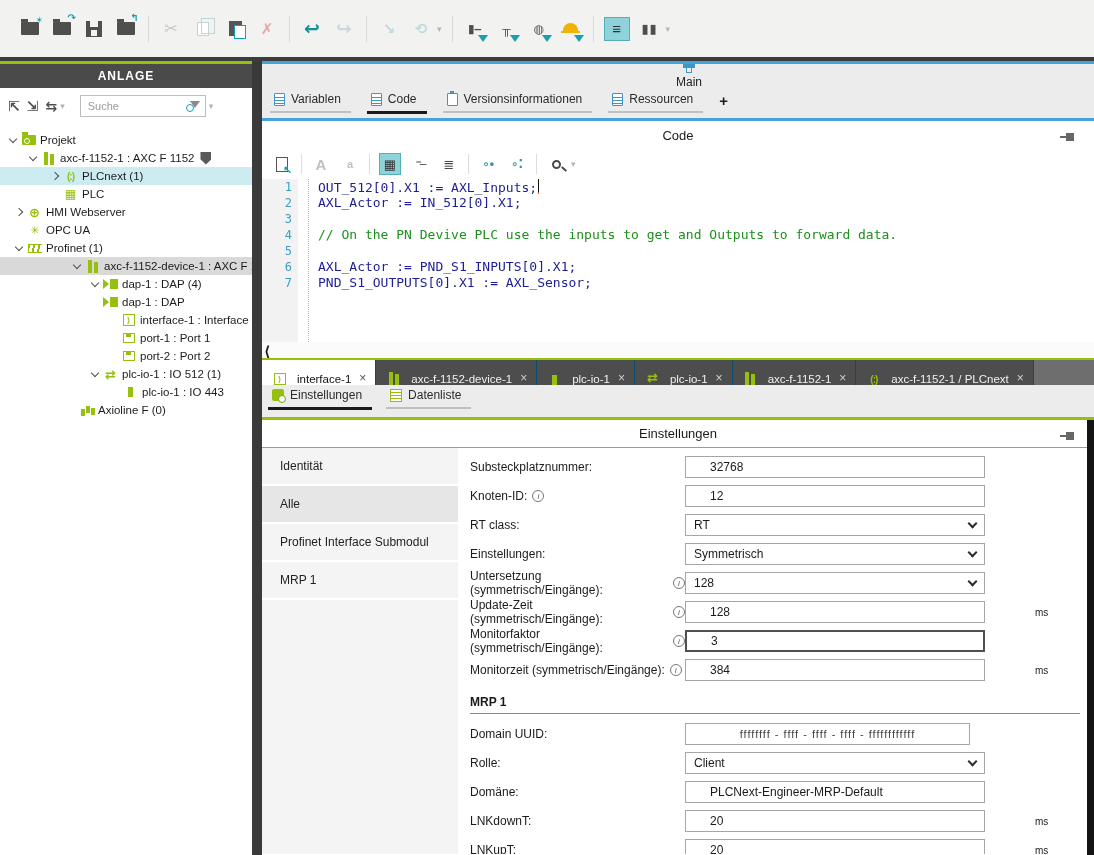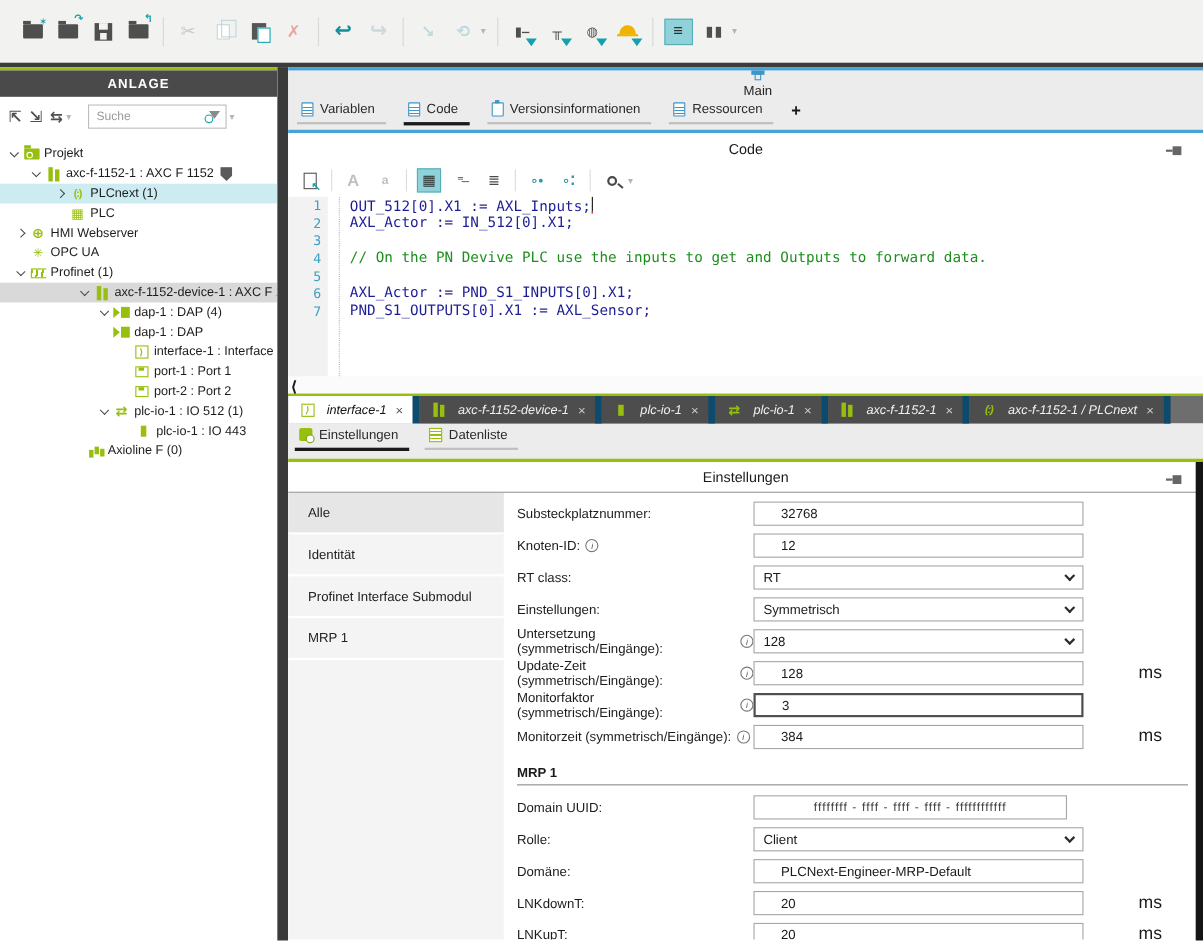--- a/index.html
+++ b/index.html
@@ -154,22 +154,22 @@
   .cl { height:16px; color:#1d1d96; white-space:pre; }
   .cl.comment { color:#1e8f1e; }
   .cl.has-cursor::after { content:""; display:inline-block; width:1px; height:13px; background:#111;
                           vertical-align:-2px; margin-left:1px; border-bottom:2px solid #e04a3f; }
   .hscroll { height:18px; background:#fbfbfb; display:flex; align-items:center; }
   .back-chev { font-size:14px; font-weight:bold; color:#1a1a1a; padding-left:2px; }
 
   
   #bottom { left:262px; top:358px; width:832px; height:497px; background:#fff; }
   .btabs { height:27px; background:#6e6e6e; border-top:2px solid #97bf0d; display:flex; }
-  .btab { display:flex; align-items:center; gap:6px; padding:0 9px; font-size:11.5px;
-          background:#4d4d4d; color:#f0f0f0; border-right:6px solid #0c4a6e; white-space:nowrap;font-style:italic; }
+  .btab { display:flex; align-items:flex-end; gap:6px; padding:0 9px; font-size:11.5px;
+          background:#4d4d4d; color:#f0f0f0; border-right:1px solid #0c4a6e; white-space:nowrap; }
   .btab .x { color:#cfcfcf; font-size:12px; margin-left:2px; }
   .btab.active { background:#fff; color:#111; }
   .btab.active .x { color:#555; }
   .subtabs { height:32px; background:#ececec; display:flex; align-items:flex-start; gap:14px; padding-left:6px; }
   .ico-settings { width:12px; height:12px; background:#97bf0d; border-radius:2px; position:relative; }
   .ico-settings::after { content:""; position:absolute; right:-2px; bottom:-2px; width:6px; height:6px;
                          border:1.5px solid #7ba00a; border-radius:50%; background:#fff; }
   .ico-list { width:12px; height:13px; border:1.5px solid #97bf0d;
               background:linear-gradient(#fff 0 2px,#97bf0d 2px 3px,#fff 3px 5px,#97bf0d 5px 6px,#fff 6px 8px,#97bf0d 8px 9px,#fff 9px); }
 
@@ -188,21 +188,21 @@
   .info::after { content:"i"; }
   .finput { width:300px; height:22px; border:1px solid #a6a6a6; font-size:12px; padding:0 24px;
             color:#1a1a1a; font-family:inherit; background:#fff; }
   .finput.focused { border:2px solid #4f4f4f; }
   .fselect { width:300px; height:22px; border:1px solid #a6a6a6; display:flex; align-items:center;
              justify-content:space-between; padding:0 8px; font-size:12px; color:#1a1a1a; background:#fff; }
   .schev { width:7px; height:7px; border-right:2px solid #2b2b2b; border-bottom:2px solid #2b2b2b;
            transform:rotate(45deg); margin-top:-3px; }
   .fuuid { width:285px; height:22px; border:1px solid #a6a6a6; display:flex; align-items:center;
            justify-content:center; font-size:11px; color:#3f3f3f; background:#fff; letter-spacing:1px; }
-  .unit { margin-left:10px; font-size:16px; color:#1b1b1b;padding-left:40px; }
+  .unit { margin-left:10px; font-size:10px; color:#1b1b1b;padding-left:40px; }
   .mrp-head { margin:14px 0 9px 0; width:610px; font-weight:bold; font-size:12px; color:#1a1a1a;
               border-bottom:1px solid #8a8a8a; padding-bottom:4px; }
   #blackbar { left:1087px; top:420px; width:7px; height:435px; background:#141414; }
 </style>
 </head>
 <body>
 
 <div id="toolbar" class="abs">
   <div class="tgrp">
     <span class="tico">
@@ -540,22 +540,22 @@
   </div>
   <div class="green-line"></div>
 
   <div id="settings">
     <div class="panel-hd s-hd">
       <span>Einstellungen</span>
       <span class="pin"></span>
     </div>
     <div class="s-body">
       <div class="cats">
+        <div class="cat">Identität</div>
         <div class="cat selected">Alle</div>
-        <div class="cat">Identität</div>
         <div class="cat">Profinet Interface Submodul</div>
         <div class="cat">MRP 1</div>
       </div>
 
       <div class="form">
         <div class="frow">
           <span class="flabel">
               <span>Substeckplatznummer:</span>
             </span>
           <input class="finput" readonly="" value="32768" style="">

